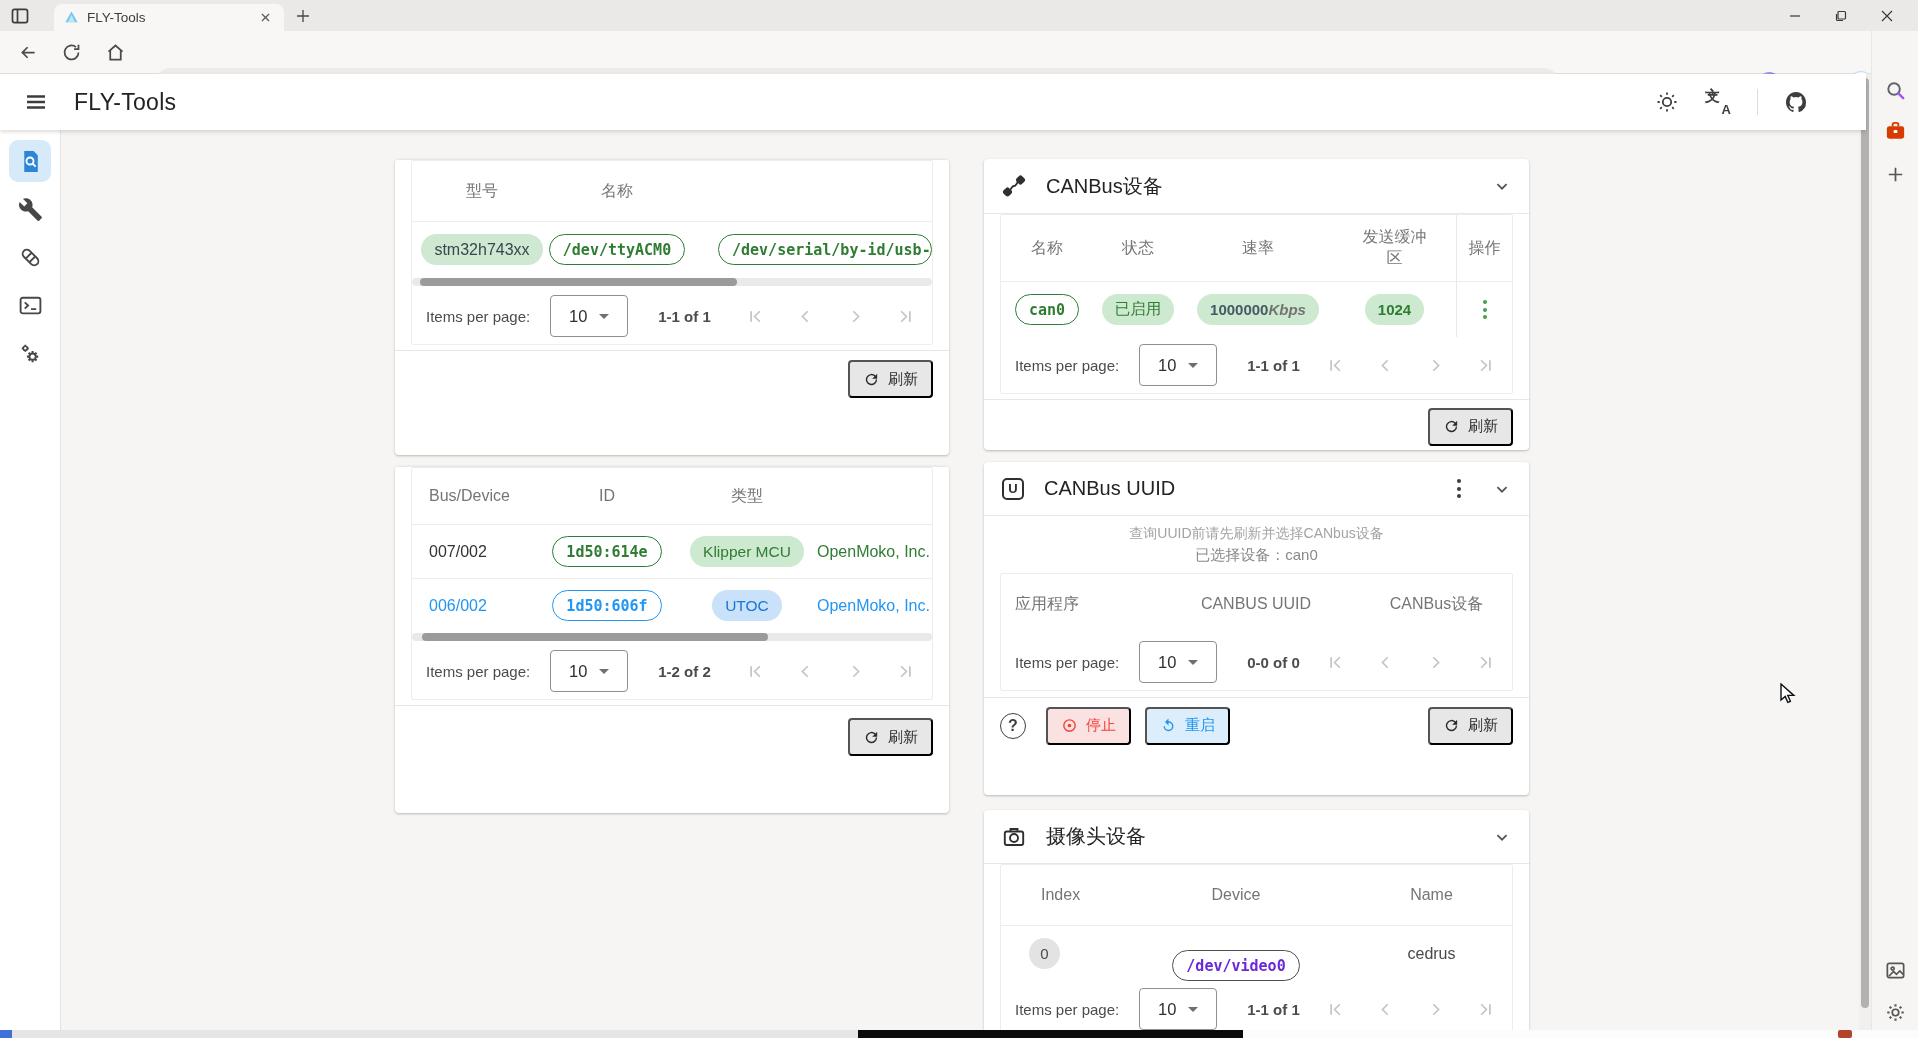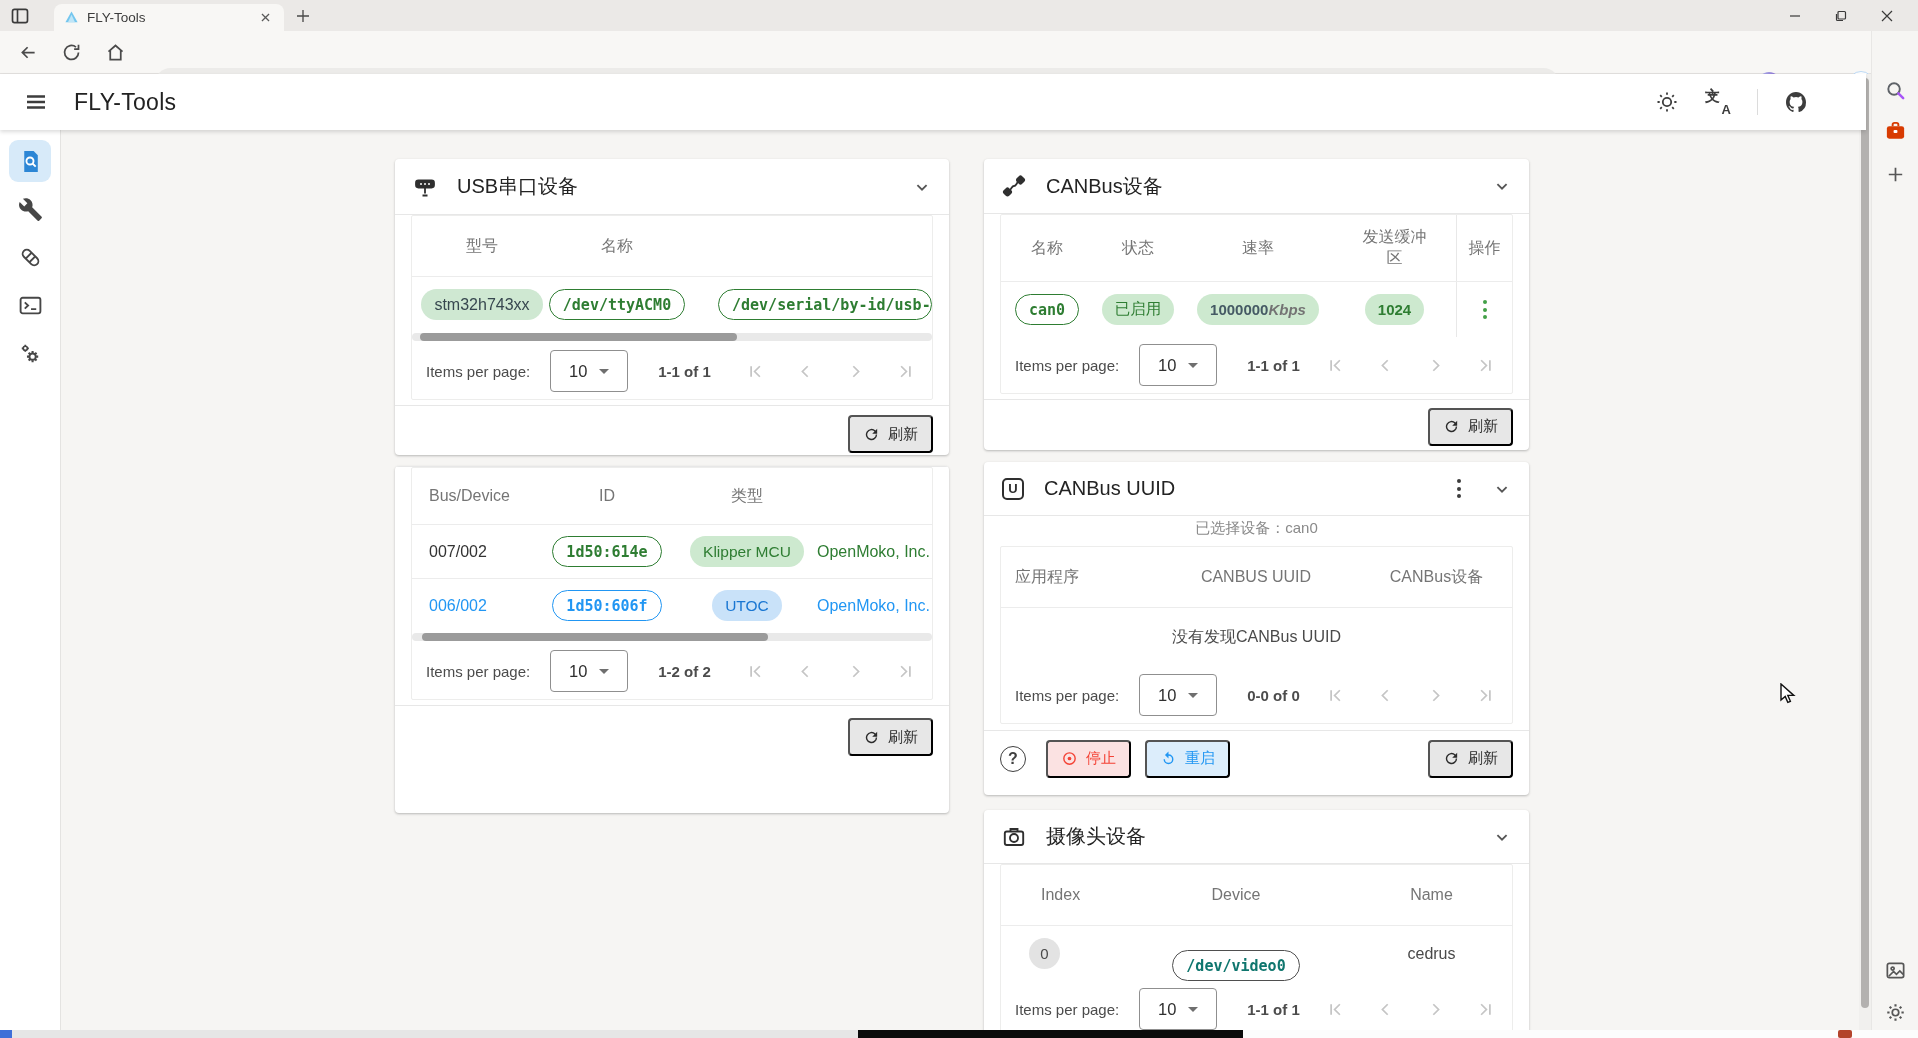--- a/index.html
+++ b/index.html
@@ -71,21 +71,21 @@
   .chip.model { background:#cfe8d2; color:#37474f; font-weight:500; font-size:16px; }
   .chip.ol-green { border:1.6px solid #2e7d32; color:#2e7d32; background:#fff; }
   .chip.fl-green { background:#cde9cf; color:#2e7d32; }
   .chip.ol-blue { border:1.6px solid #2196f3; color:#2196f3; background:#fff; }
   .chip.fl-blue { background:#c9e2f9; color:#1976d2; }
   .chip.sans500 { font-weight:500; font-size:15.5px; }
   .chip.speed { background:#cde9cf; }
   .chip.speed .num { color:#455a64; }
   .chip.speed .unit { color:#737373;font-style:italic; }
   .chip.idx { width:31px; padding:0; justify-content:center; background:#e3e3e3; color:#4a4a4a; font-weight:500; border-radius:50%; }
-  .chip.ol-dark { border:1.6px solid #4f4f4f; color:#0f766e; background:#fff;margin-top:24px; }
+  .chip.ol-dark { border:1.6px solid #4f4f4f; color:#6d28d9; background:#fff;margin-top:24px; }
 
   .hscroll { position:relative; height:8px; background:#e9e9e9; border-radius:4px; margin:1px 0 2px; }
   .hscroll .thumb { position:absolute; top:0; height:8px; background:#9b9b9b; border-radius:4px; }
 
   .paginator { height:56px; display:flex; align-items:center; padding:0 10px 0 14px; color:#4c4c4c; font-size:15px; }
   .pg-select { width:78px; height:42px; border:1px solid #8f8f8f; border-radius:4px; display:flex; align-items:center; justify-content:center; gap:12px; margin-left:20px; font-size:16.5px; color:#2f2f2f; }
   .caret { width:0; height:0; border-left:5px solid transparent; border-right:5px solid transparent; border-top:5.5px solid #6f6f6f; }
   .pg-range { margin-left:30px;font-weight:bold; }
   .pg-nav { margin-left:auto; display:flex; align-items:center; gap:29px; padding-right:6px; }
   .pg-btn { width:21px; height:21px; color:#c5c5c5; }
@@ -302,37 +302,20 @@
         <g stroke-width="1.6">
           <path d="M7 3.6v1.4M7 9v1.4M3.6 7H5M9 7h1.4"></path>
         </g>
       </svg>
   </div>
 </div>
 
 <div class="main">
 
   <div class="card" style="left:334px; top:29px; width:554px; height:296px">
-    <div class="card-hd" style="height:55px">
-      <span class="cicon">
-        <svg viewBox="0 0 24 24" fill="none" stroke="currentColor" stroke-width="1.8">
-            <rect x="3" y="5.5" width="18" height="7" rx="2.4" fill="currentColor"></rect>
-            <circle cx="8" cy="9" r="1" fill="#fff" stroke="none"></circle>
-            <circle cx="12" cy="9" r="1" fill="#fff" stroke="none"></circle>
-            <circle cx="16" cy="9" r="1" fill="#fff" stroke="none"></circle>
-            <path d="M12 12.5v6M9.5 20.5h5"></path>
-          </svg>
-      </span>
-      <span class="card-title">USB串口设备</span>
-      <span class="chev">
-        <svg viewBox="0 0 24 24" fill="none" stroke="currentColor" stroke-width="2">
-            <path d="M7 10l5 5 5-5"></path>
-          </svg>
-      </span>
-    </div>
     <div class="divider"></div>
     <div class="card-body">
       <div class="tablebox">
         <div class="trow th-row" style="grid-template-columns:140px 130px 1fr; height:60px">
           <span class="th cell-c">型号</span>
           <span class="th cell-c">名称</span>
           <span></span>
         </div>
         <div class="trow" style="grid-template-columns:140px 130px 1fr; height:56px">
           <span class="chip model cell-c">stm32h743xx</span>
@@ -549,31 +532,31 @@
           <i></i>
           <i></i>
         </span>
       <span class="chev" style="margin-left:30px">
         <svg viewBox="0 0 24 24" fill="none" stroke="currentColor" stroke-width="2">
             <path d="M7 10l5 5 5-5"></path>
           </svg>
       </span>
     </div>
     <div class="divider"></div>
+    <div class="hint1">查询UUID前请先刷新并选择CANbus设备</div>
     <div class="hint2">
       <span>已选择设备：</span><span>can0</span>
     </div>
     <div class="card-body">
       <div class="tablebox">
         <div class="trow" style="grid-template-columns:150px 210px 1fr; height:60px">
           <span class="th" style="padding-left:14px">应用程序</span>
           <span class="th cell-c">CANBUS UUID</span>
           <span class="th cell-c">CANBus设备</span>
         </div>
-        <div class="empty-msg" style="border-top:1px solid #ececec">没有发现CANBus UUID</div>
         <div class="paginator">
           <span>Items per page:</span>
           <span class="pg-select">
               <span>10</span>
               <i class="caret"></i>
             </span>
           <span class="pg-range">0-0 of 0</span>
           <span class="pg-nav">
             <span class="pg-btn">
                 <svg viewBox="0 0 24 24" fill="none" stroke="currentColor" stroke-width="2">

